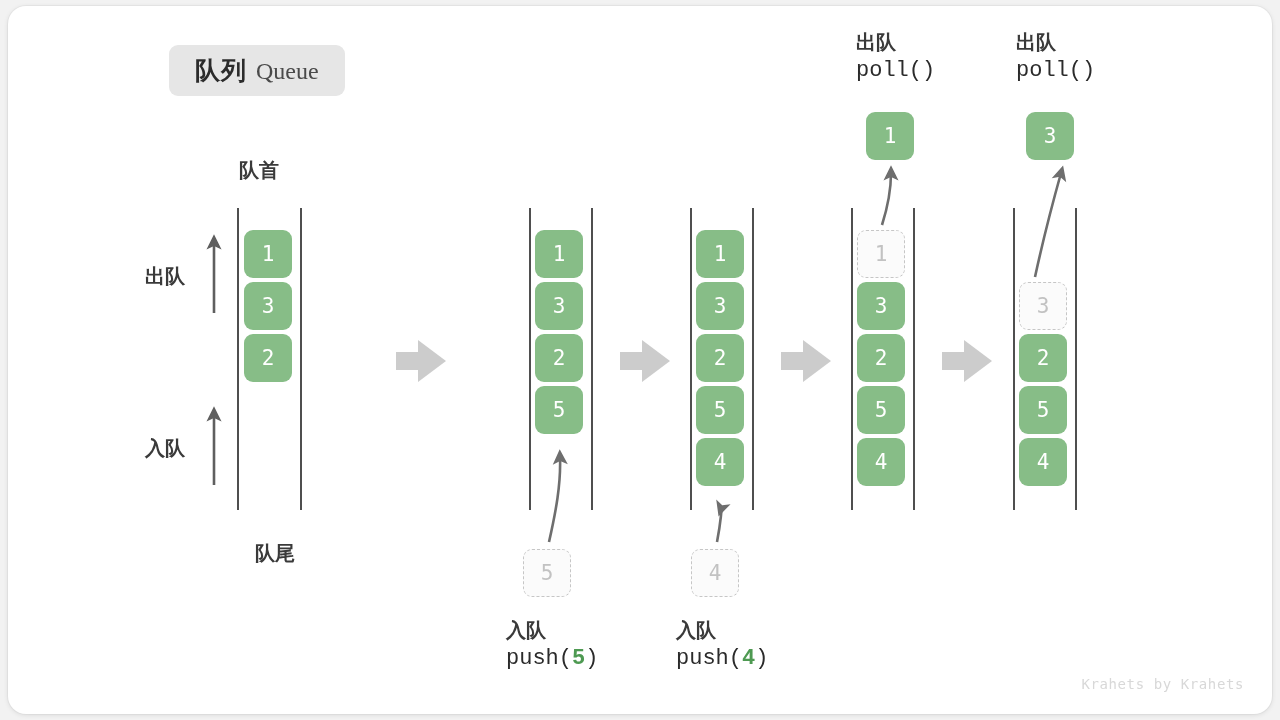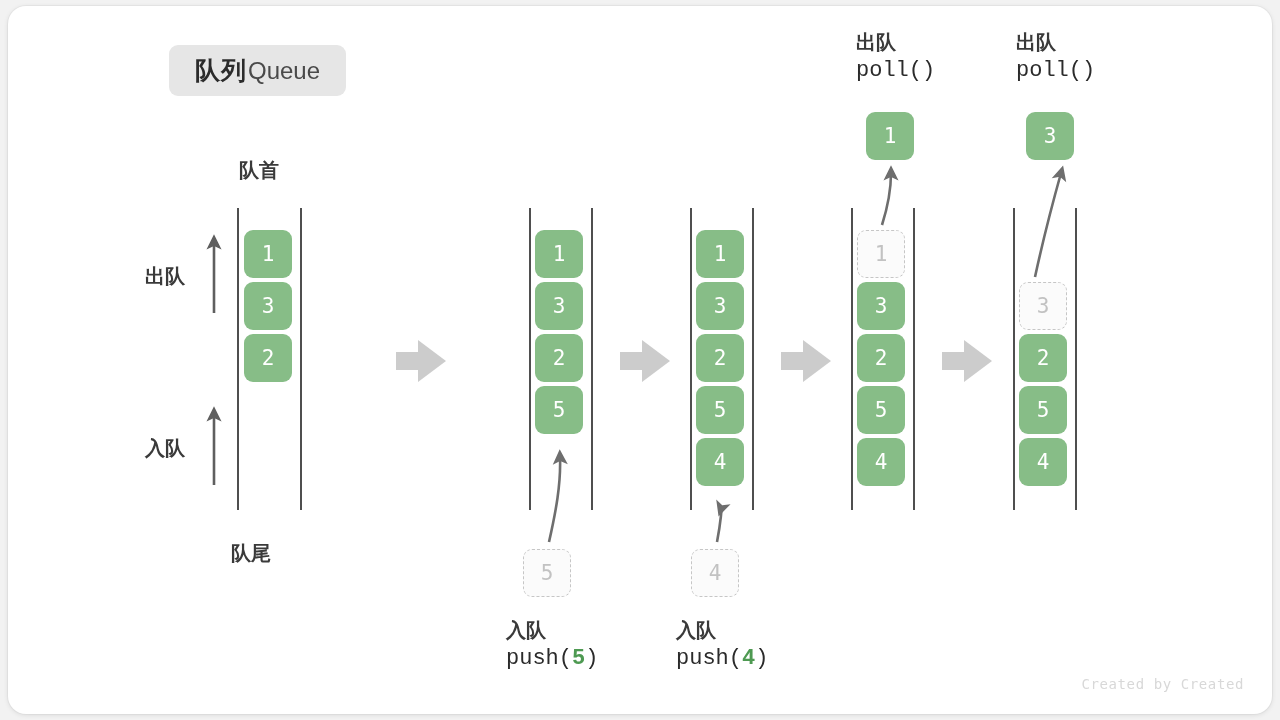--- a/index.html
+++ b/index.html
@@ -29,22 +29,22 @@
     border-radius: 9px;
     white-space: nowrap;
     line-height: 1;
   }
   #title-badge .cn {
     font-size: 25px; font-weight: bold; color: #2b2b2b;
     letter-spacing: 1px;
   }
   #title-badge .en {
     font-size: 24px; color: #4a4a4a;
-    font-family: Liberation Sans, sans-serif;
-    margin-left: 1px;
+    font-family: Liberation Serif, serif;
+    margin-left: 9px;
   }
 
   
   .lbl-cn {
     position: absolute;
     font-size: 20px; font-weight: bold; color: #3a3a3a;
     white-space: nowrap; line-height: 1.25;
   }
 
   .op-label { position: absolute; white-space: nowrap; text-align: left; }
@@ -102,21 +102,21 @@
 <body>
 
 <div id="card">
   <div id="stage">
 
     <div id="title-badge">
       <span class="cn">队列</span><span class="en">Queue</span>
     </div>
 
     <div class="lbl-cn" style="left:231px; top:152px;">队首</div>
-    <div class="lbl-cn" style="left:223px; top:535px;">队尾</div>
+    <div class="lbl-cn" style="left:247px; top:535px;">队尾</div>
 
     <div class="lbl-cn" style="left:137px; top:258px;">出队</div>
     <div class="lbl-cn" style="left:137px; top:430px;">入队</div>
 
     <div class="op-label" style="left:498px; top:611px;">
       <span class="cn">入队</span>
       <span class="code"><span>push(</span><span class="num">5</span><span>)</span></span>
     </div>
 
     <div class="op-label" style="left:668px; top:611px;">
@@ -226,16 +226,16 @@
 
       <g>
         <path d="M874,219 C880,200 883,185 883,167" stroke="#6e6e6e" stroke-width="2.6" fill="none" marker-end="url(#mk-thin)"></path>
       </g>
 
       <g>
         <path d="M1027,271 C1037,225 1046,192 1053,167" stroke="#6e6e6e" stroke-width="2.6" fill="none" marker-end="url(#mk-thin)"></path>
       </g>
     </svg>
 
-    <div id="watermark">Created by Created</div>
+    <div id="watermark">Krahets by Krahets</div>
 
   </div>
 </div>
 
 </body></html>

